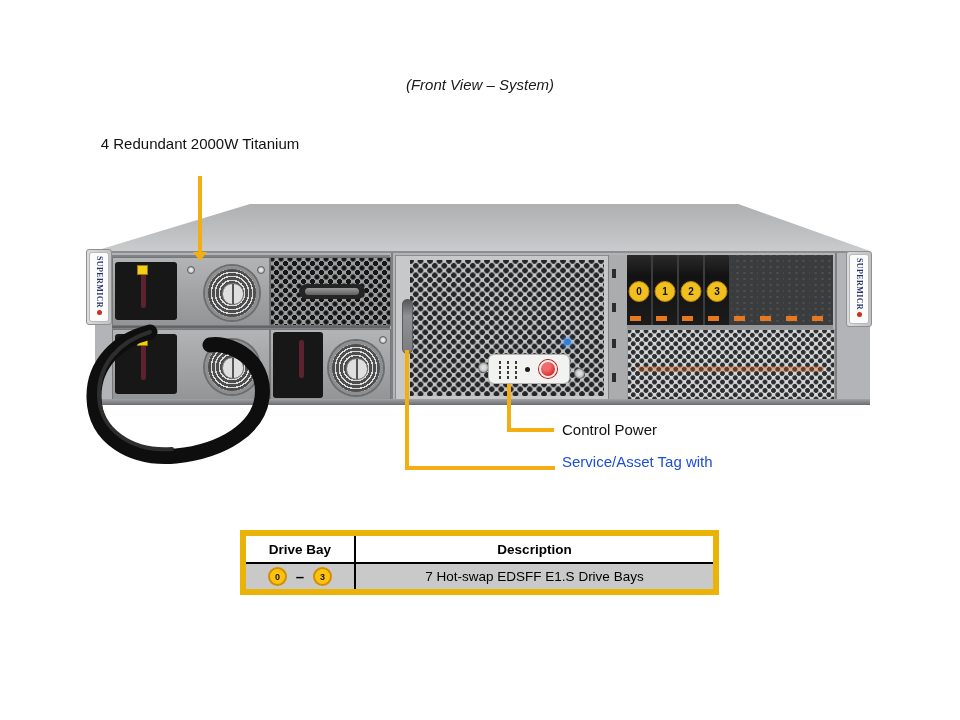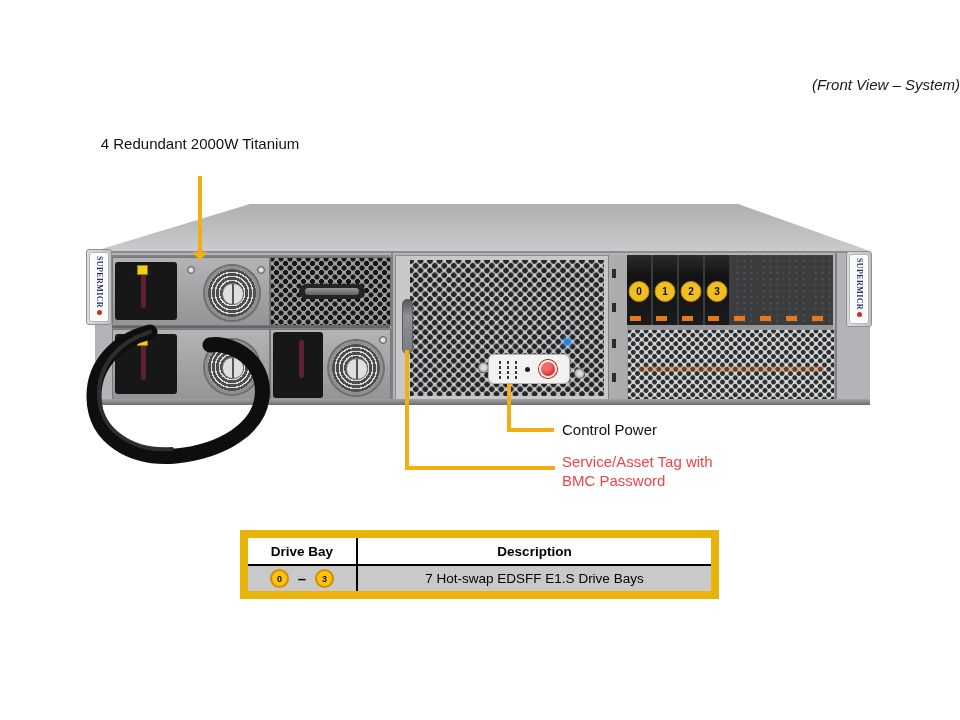--- a/index.html
+++ b/index.html
@@ -1,24 +1,24 @@
 <!DOCTYPE html>
 <html><head>
 <meta charset="utf-8">
 <style>
   html,body{margin:0;padding:0;background:#fff;}
   #canvas{position:relative;width:960px;height:720px;background:#ffffff;overflow:hidden;
           font-family:"Liberation Sans",sans-serif;color:#000;}
   .abs{position:absolute;}
 
   
-  #fig-title{left:0;top:76px;width:960px;text-align:right;font-size:15px;font-style:italic;color:#1a1a1a;}
+  #fig-title{left:0;top:76px;width:960px;text-align:center;font-size:15px;font-style:italic;color:#1a1a1a;}
   #psu-callout{left:60px;top:134px;width:280px;text-align:center;font-size:15px;line-height:19px;color:#111;}
   #cp-label{left:562px;top:421px;font-size:15px;color:#111;}
-  #st-label{left:562px;top:452px;font-size:15px;line-height:19px;color:#ef4444;}
+  #st-label{left:562px;top:452px;font-size:15px;line-height:19px;color:#1d4ed8;}
 
   
   .cline{background:#F2AE13;position:absolute;}
   #arrow-line{left:198px;top:176px;width:4px;height:77px;}
   #arrow-head{left:193px;top:252px;width:0;height:0;border-left:7px solid transparent;
               border-right:7px solid transparent;border-top:9px solid #F2AE13;background:none;}
   #cp-line-v{left:507px;top:384px;width:4px;height:48px;}
   #cp-line-h{left:507px;top:428px;width:47px;height:4px;}
   #st-line-v{left:405px;top:350px;width:4px;height:120px;}
   #st-line-h{left:405px;top:466px;width:150px;height:4px;}
@@ -111,21 +111,21 @@
     font-weight:bold;display:flex;align-items:center;justify-content:center;}
   #bay-sep{position:absolute;left:0;top:70px;width:206px;height:4px;background:#94969a;}
   #lower-grille{position:absolute;left:0;top:74px;width:206px;height:70px;
     background-color:#d4d6d8;border:1px solid #9a9c9e;
     background-image:radial-gradient(circle,#2b2d2f 2.1px,transparent 2.6px),
                      radial-gradient(circle,#2b2d2f 2.1px,transparent 2.6px);
     background-size:8.5px 8.5px;background-position:1px 1px,5.25px 5.25px;}
   #label-band{position:absolute;left:10px;top:36px;right:10px;height:6px;background:rgba(205,95,25,.35);}
 
   
-  #spec-table{left:240px;top:530px;width:479px;border:8px solid #eab308;border-collapse:collapse;
+  #spec-table{left:240px;top:530px;width:479px;border:6px solid #eab308;border-collapse:collapse;
     font-size:13.5px;}
   #spec-table td{border:2px solid #000;text-align:center;vertical-align:middle;}
   #spec-table .hdr{font-weight:bold;height:24px;background:#fff;}
   #spec-table .datarow td{background:#c9c9c9;height:23px;}
   #col-bay{width:106px;}
   .tbadge{display:inline-flex;width:15px;height:15px;border-radius:50%;background:#ffc20e;
     border:2px solid #d28e00;color:#111;font-size:9px;font-weight:bold;align-items:center;
     justify-content:center;vertical-align:middle;}
   .tdash{display:inline-block;font-weight:bold;font-size:15px;margin:0 5px;vertical-align:middle;}
 </style>
@@ -266,21 +266,20 @@
   <div class="cline" id="arrow-line"></div>
   <div class="abs" id="arrow-head"></div>
   <div class="cline" id="cp-line-v"></div>
   <div class="cline" id="cp-line-h"></div>
   <div class="cline" id="st-line-v"></div>
   <div class="cline" id="st-line-h"></div>
 
   <div class="abs" id="cp-label">Control Power</div>
   <div class="abs" id="st-label">
     <div>Service/Asset Tag with</div>
-    <div>BMC Password</div>
   </div>
 
   <table class="abs" id="spec-table">
     <tbody>
         <tr>
       <td class="hdr" id="col-bay">Drive Bay</td>
       <td class="hdr">Description</td>
     </tr>
     <tr class="datarow">
       <td>

